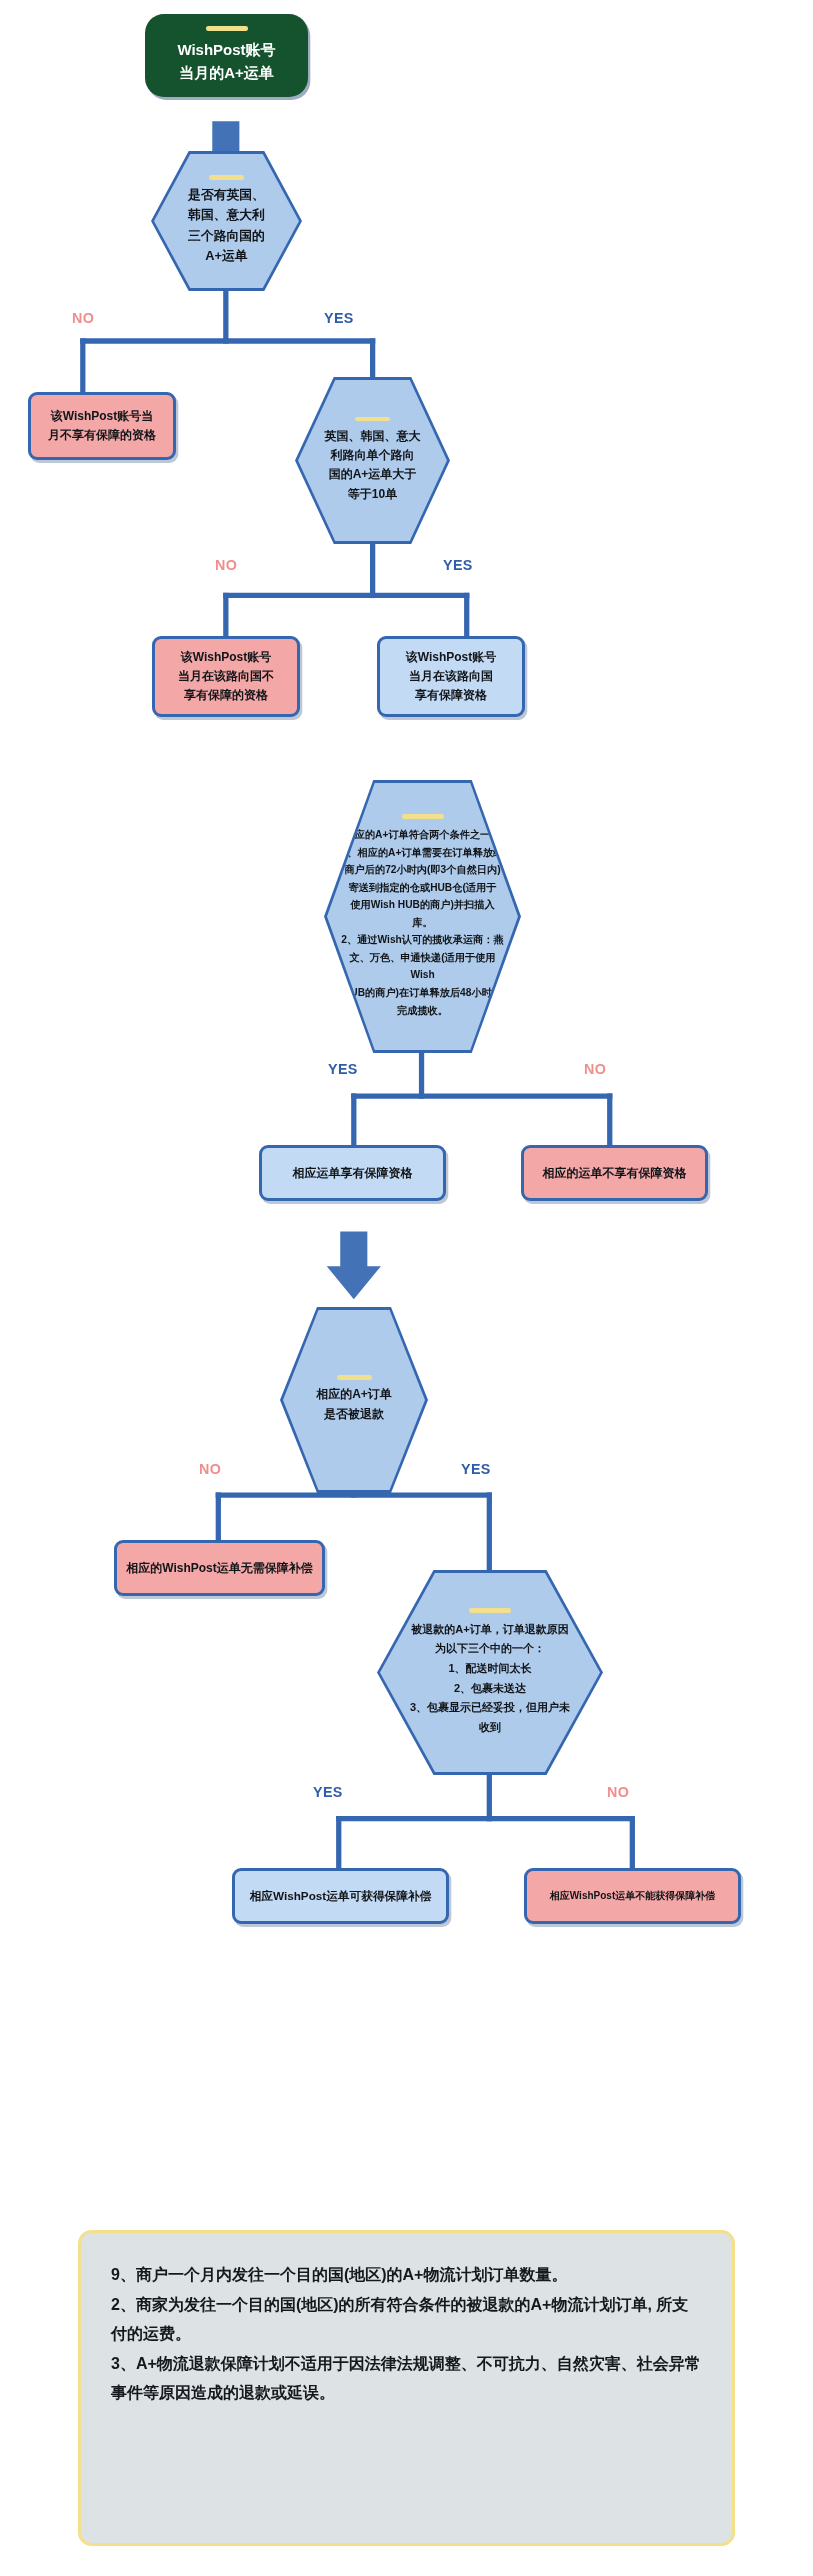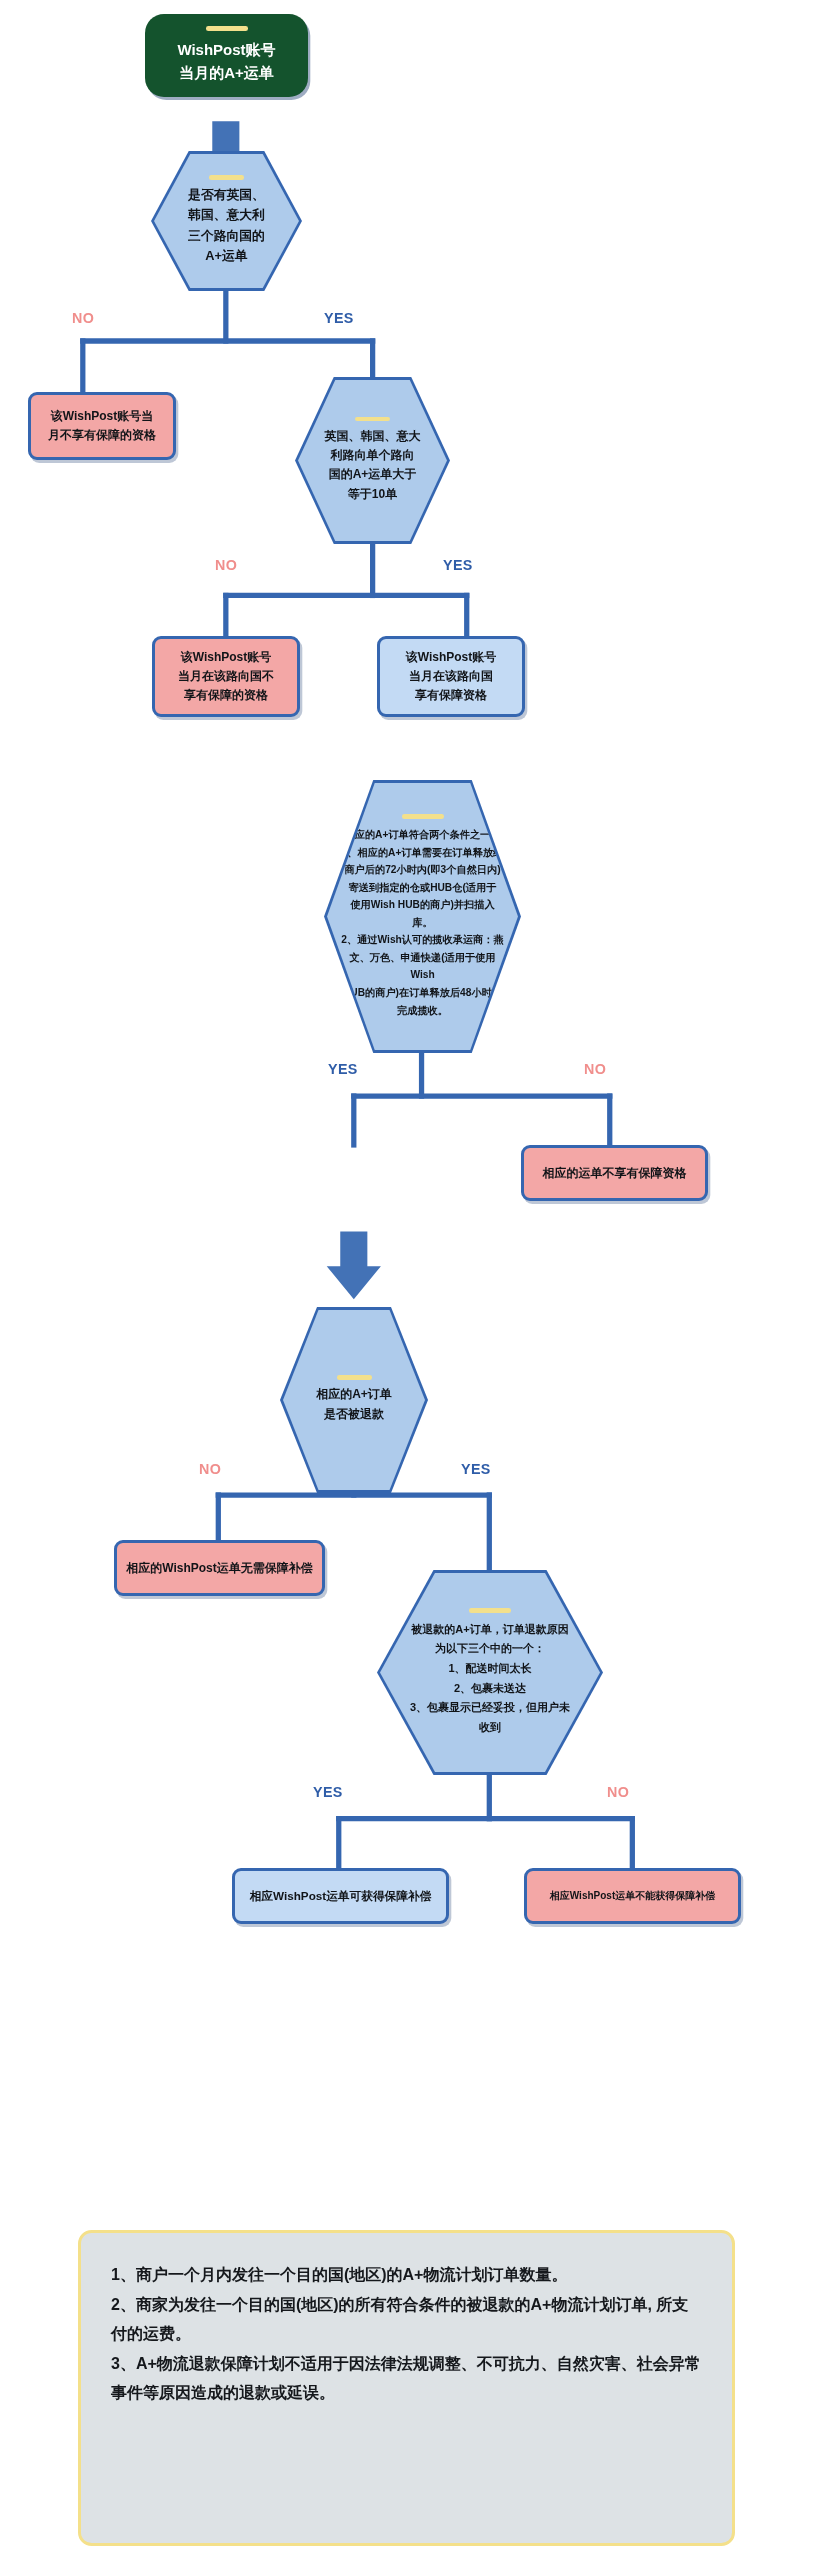--- a/index.html
+++ b/index.html
@@ -149,20 +149,23 @@
 2、通过Wish认可的揽收承运商：燕
 文、万色、申通快递(适用于使用Wish
 HUB的商户)在订单释放后48小时内
 完成揽收。</div>
     </div>
   </div>
 
   <div class="lbl yes" style="left:328px;top:1061px;">YES</div>
   <div class="lbl no" style="left:584px;top:1061px;">NO</div>
 
+  <div class="node pill blue" style="left:259px;top:1145px;width:187px;height:56px;font-size:12px;">
+    <div>相应运单享有保障资格</div>
+  </div>
 
   <div class="node pill pink" style="left:521px;top:1145px;width:187px;height:56px;font-size:12px;">
     <div>相应的运单不享有保障资格</div>
   </div>
 
   <div class="hex hexA" style="left:280px;top:1307px;width:148px;height:186px;">
     <div class="face"></div>
     <div class="inner" style="font-size:12px;line-height:1.65;">
       <div class="accent sm"></div>
       <div style="white-space:pre-line;">相应的A+订单
@@ -195,19 +198,19 @@
 
   <div class="node pill blue" style="left:232px;top:1868px;width:217px;height:56px;font-size:11.7px;">
     <div>相应WishPost运单可获得保障补偿</div>
   </div>
 
   <div class="node pill pink" style="left:524px;top:1868px;width:217px;height:56px;font-size:10px;">
     <div>相应WishPost运单不能获得保障补偿</div>
   </div>
 
   <div class="note" style="left:78px;top:2230px;width:657px;height:316px;">
-    <p>1、商户一个月内发往一个目的国(地区)的A+物流计划订单数量。</p>
+    <p>9、商户一个月内发往一个目的国(地区)的A+物流计划订单数量。</p>
     <p>2、商家为发往一个目的国(地区)的所有符合条件的被退款的A+物流计划订单, 所支付的运费。</p>
     <p>3、A+物流退款保障计划不适用于因法律法规调整、不可抗力、自然灾害、社会异常事件等原因造成的退款或延误。</p>
   </div>
 
 </div>
 
 
 </body></html>

